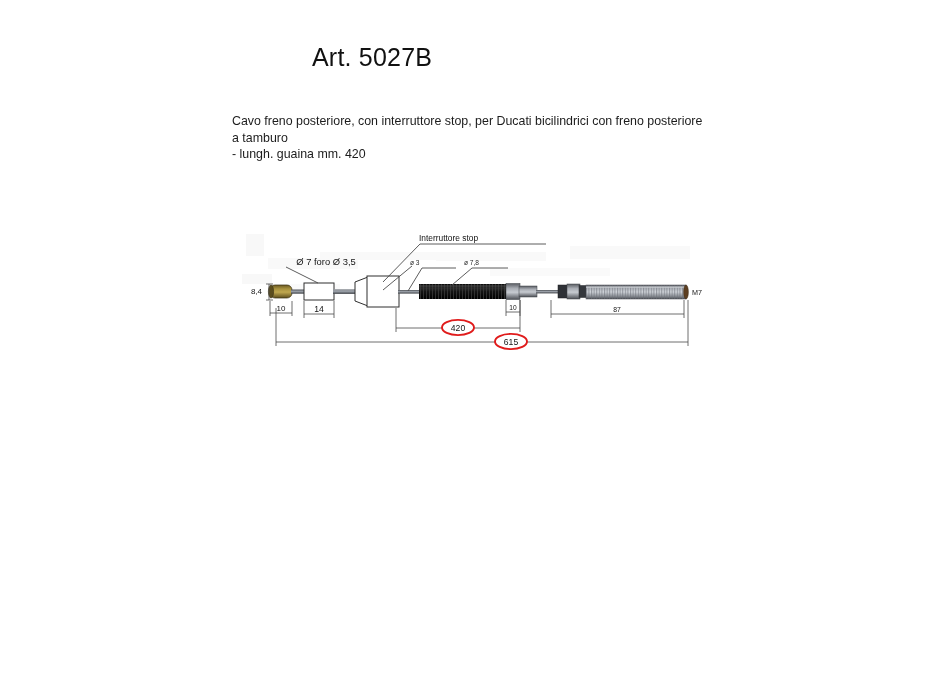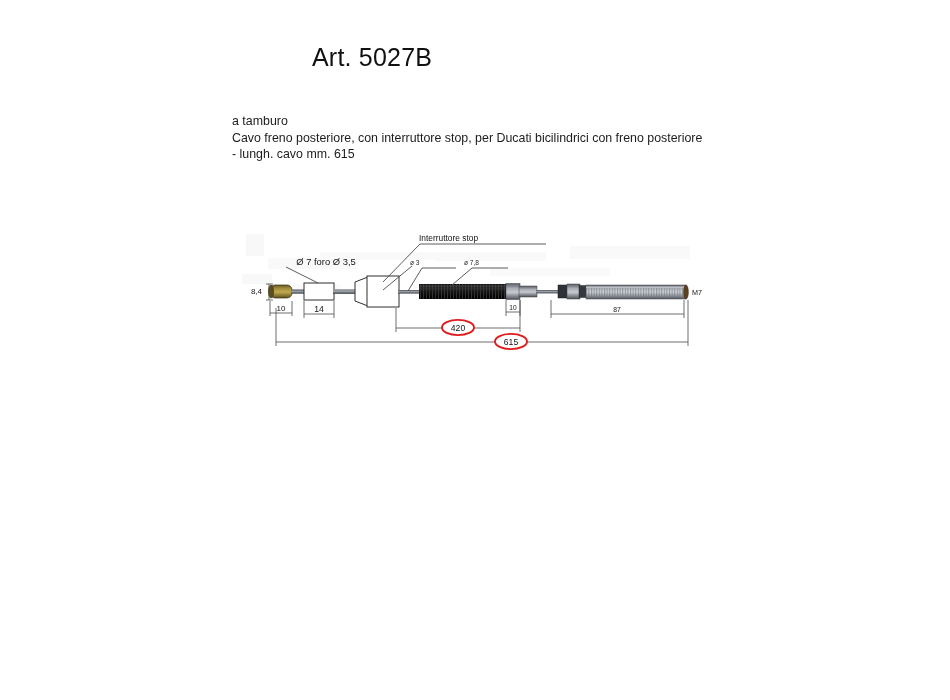--- a/index.html
+++ b/index.html
@@ -56,23 +56,23 @@
   #drawing svg { display: block; }
 </style>
 </head>
 <body>
 
 <div id="page">
 
   <div class="page-title">Art. 5027B</div>
 
   <div class="desc-block">
+    <div class="desc-line">Cavo freno posteriore, con interruttore stop, per Ducati bicilindrici con freno posteriore</div>
     <div class="desc-line">a tamburo</div>
-    <div class="desc-line">Cavo freno posteriore, con interruttore stop, per Ducati bicilindrici con freno posteriore</div>
-    <div class="desc-line">- lungh. cavo mm. 615</div>
+    <div class="desc-line">- lungh. guaina mm. 420</div>
   </div>
 
   <div id="drawing">
     <svg width="470" height="135" viewBox="0 0 470 135" xmlns="http://www.w3.org/2000/svg">
 
       <defs>
         <linearGradient id="gradBrass" x1="0" y1="0" x2="0" y2="1">
           <stop offset="0%" stop-color="#6b5a22"></stop>
           <stop offset="30%" stop-color="#a8923f"></stop>
           <stop offset="55%" stop-color="#c0a84f"></stop>

